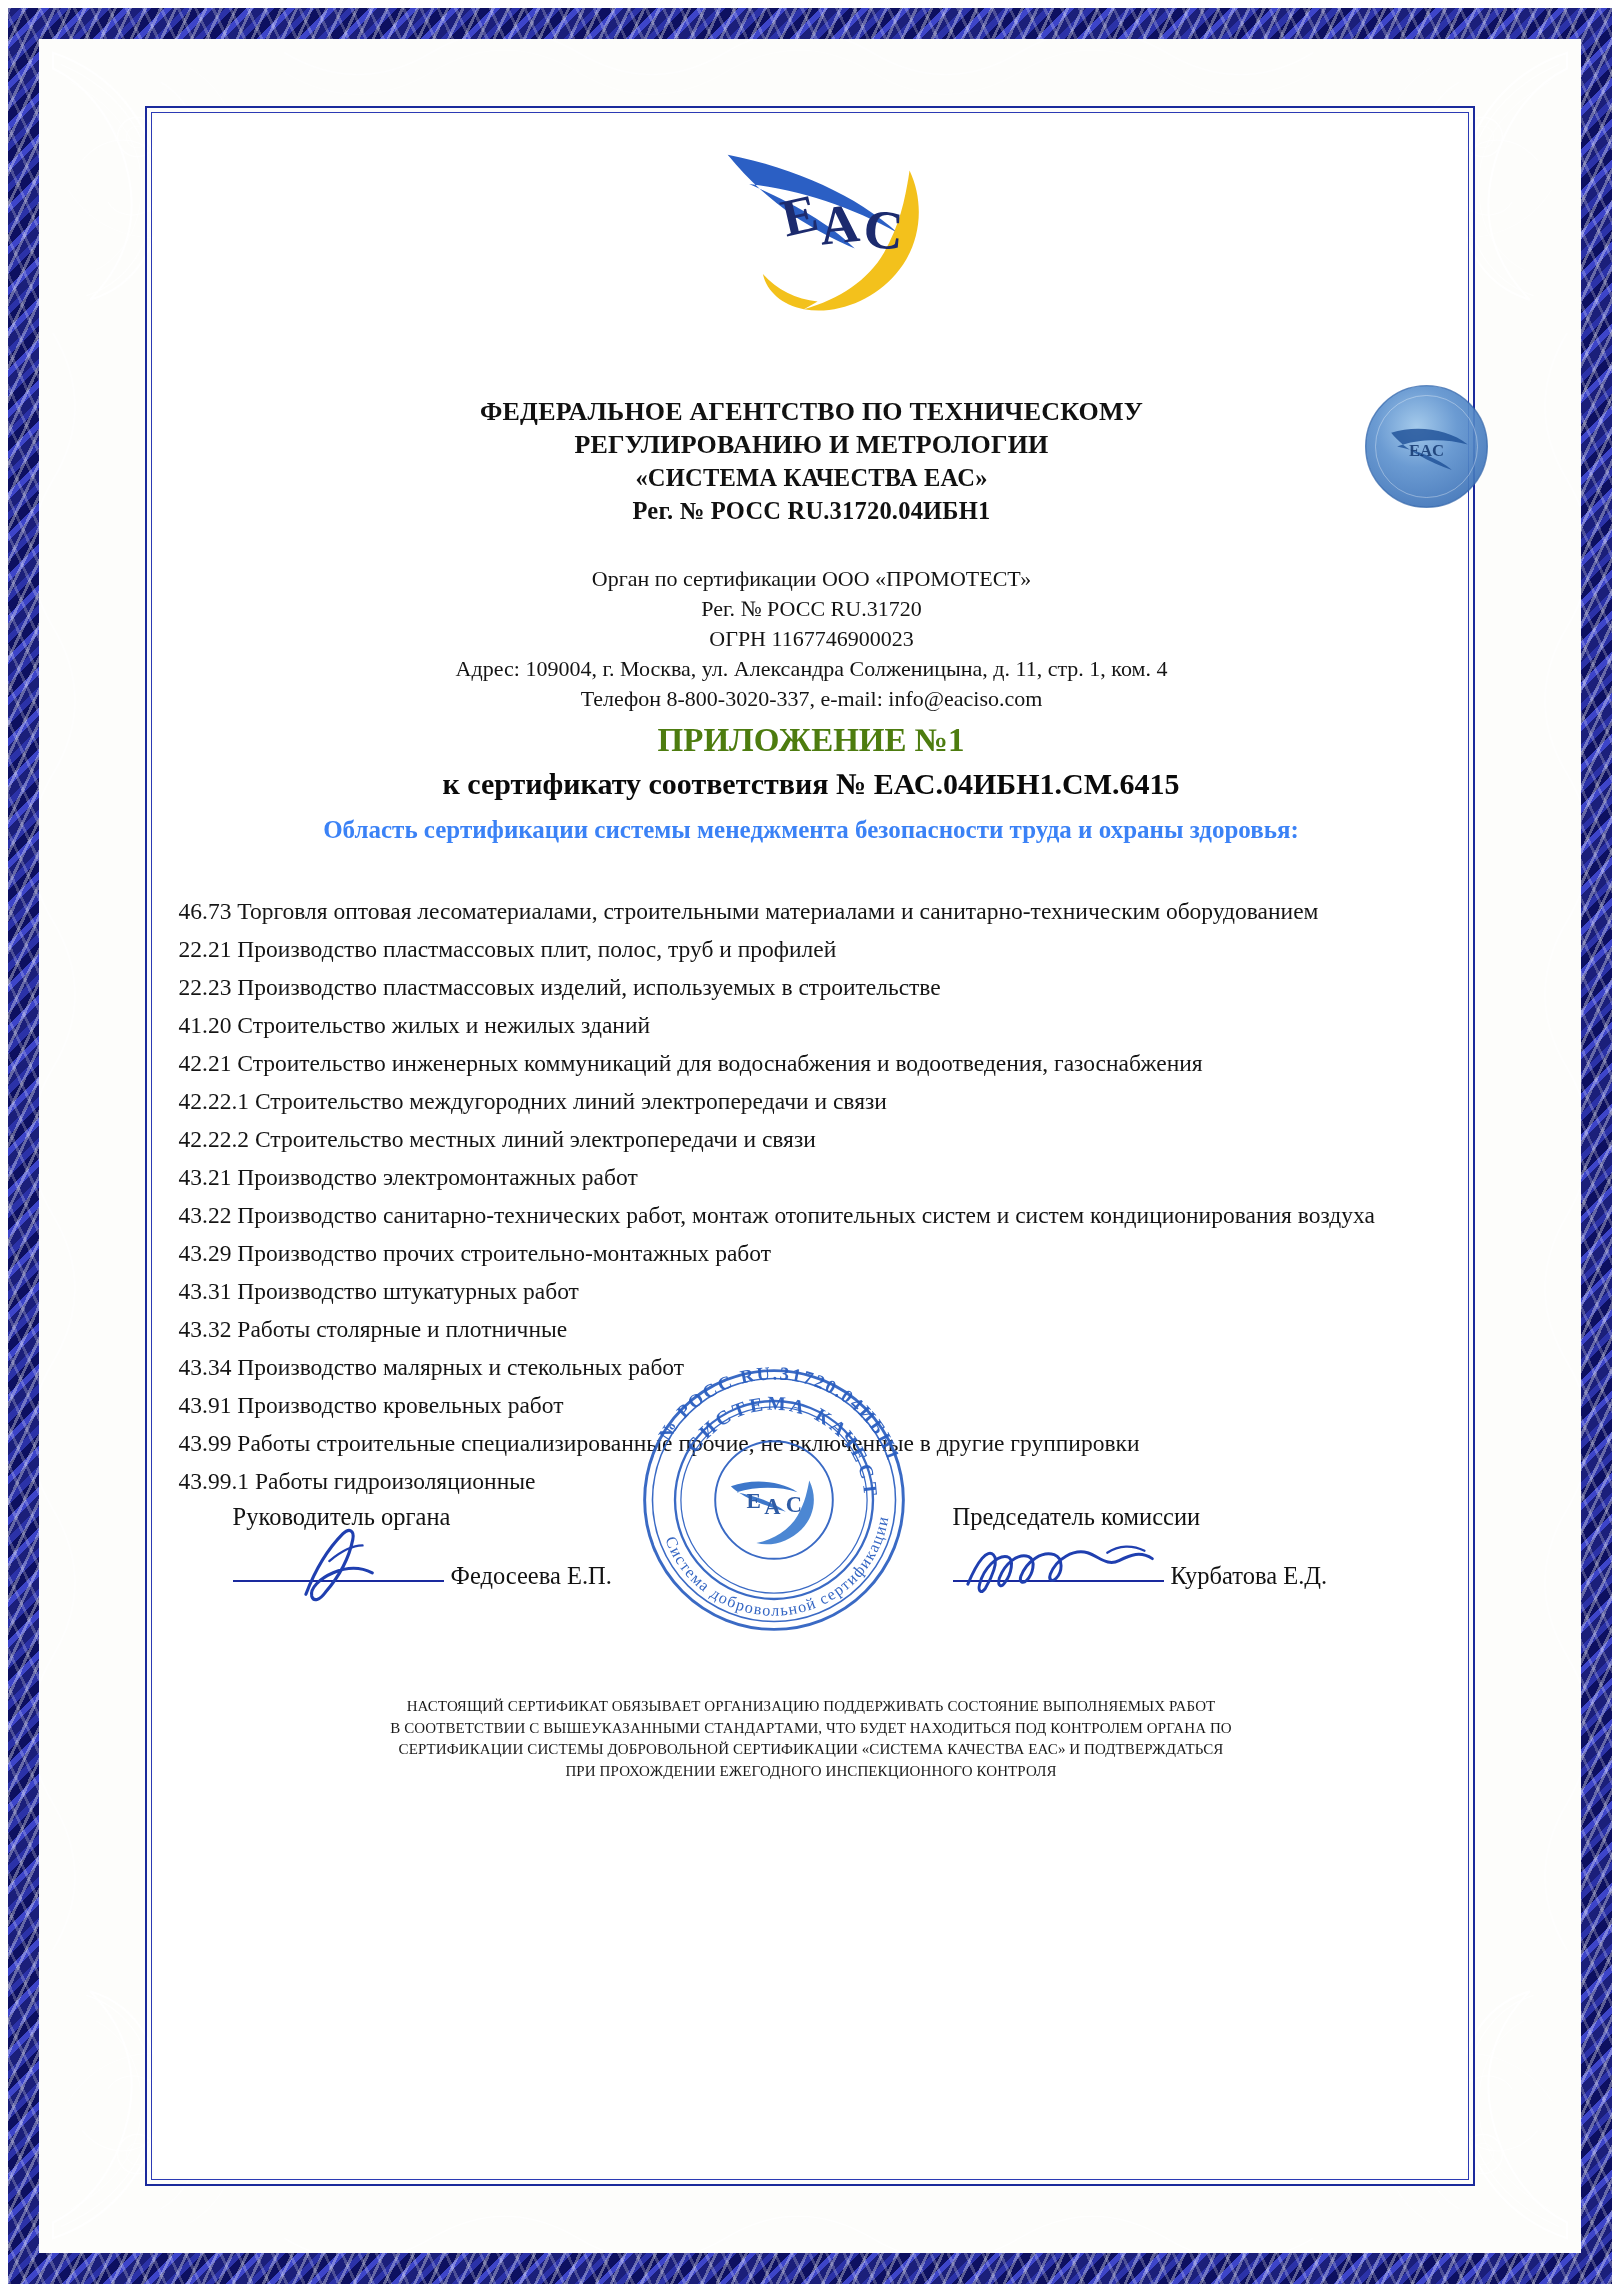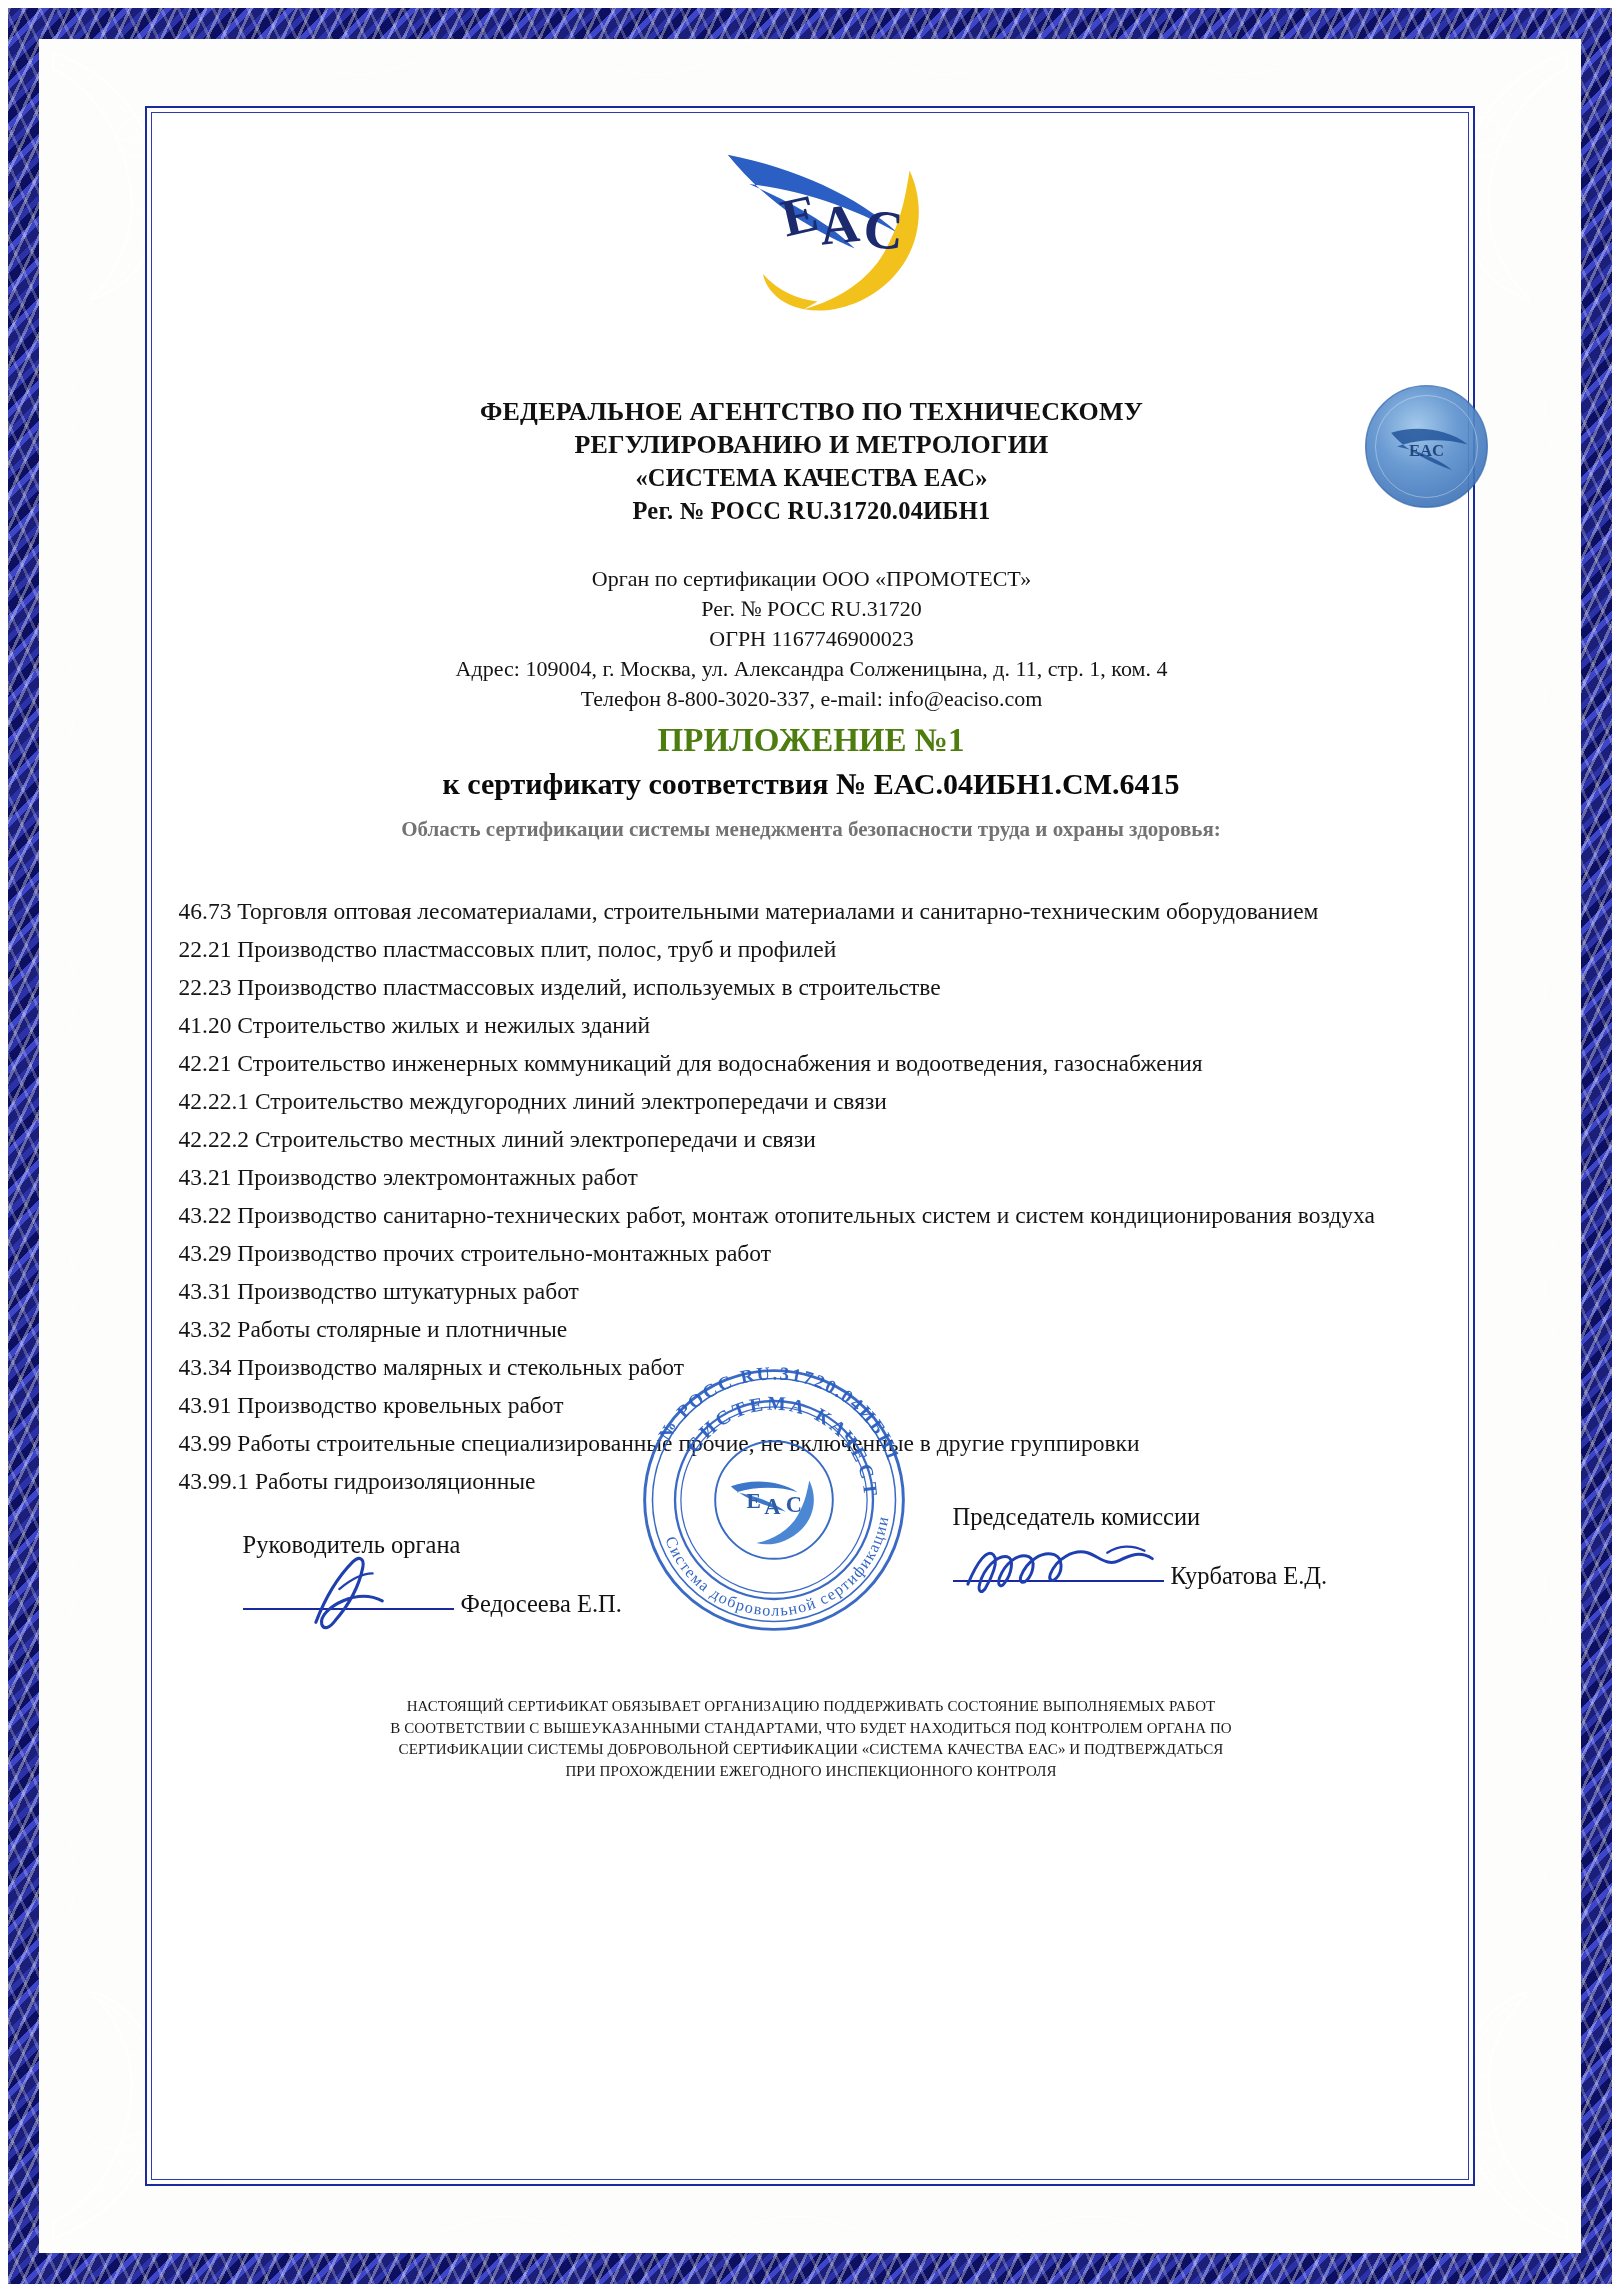--- a/index.html
+++ b/index.html
@@ -80,33 +80,33 @@
   .org-block{
     position:absolute;left:59px;top:446px;width:1191px;
     text-align:center;
   }
   .org-line{font-size:22px;line-height:30px;color:#141414;}
   .title-block{
     position:absolute;left:29px;top:601px;width:1250px;text-align:center;
   }
   .t1{font-weight:bold;font-size:33px;line-height:43px;color:#4d7c0f;}
   .t2{font-weight:bold;font-size:30px;line-height:43px;color:#0a0a0a;margin-top:0;}
-  .t3{font-weight:bold;font-size:21px;line-height:37px;color:#737373;margin-top:5.9px;}
+  .t3{font-weight:bold;font-size:25px;line-height:37px;color:#3b82f6;margin-top:5.9px;}
   .scope-list{
     position:absolute;left:21.6px;top:774px;width:1259px;
   }
   .scope-item{
     font-size:23.5px;line-height:38px;color:#151515;
     text-align:left;
   }
   .sign-block{
     position:absolute;left:21.6px;top:1382px;width:1259px;height:127px;
   }
   .sign-col{position:absolute;top:0;}
-  .sign-left{left:64px;width:461px;margin-top:28px;}
+  .sign-left{left:54px;width:461px;}
   .sign-right{left:774px;width:461px;}
   .sign-role{font-size:24.5px;line-height:33px;color:#121212;}
   .sign-name-row{
     position:relative;height:55px;margin-top:3.9px;
   }
   .sign-rule{
     position:absolute;left:0;bottom:9.8px;width:211px;height:0;
     border-bottom:2px solid #1a2a9e;
   }
   .sign-name{

